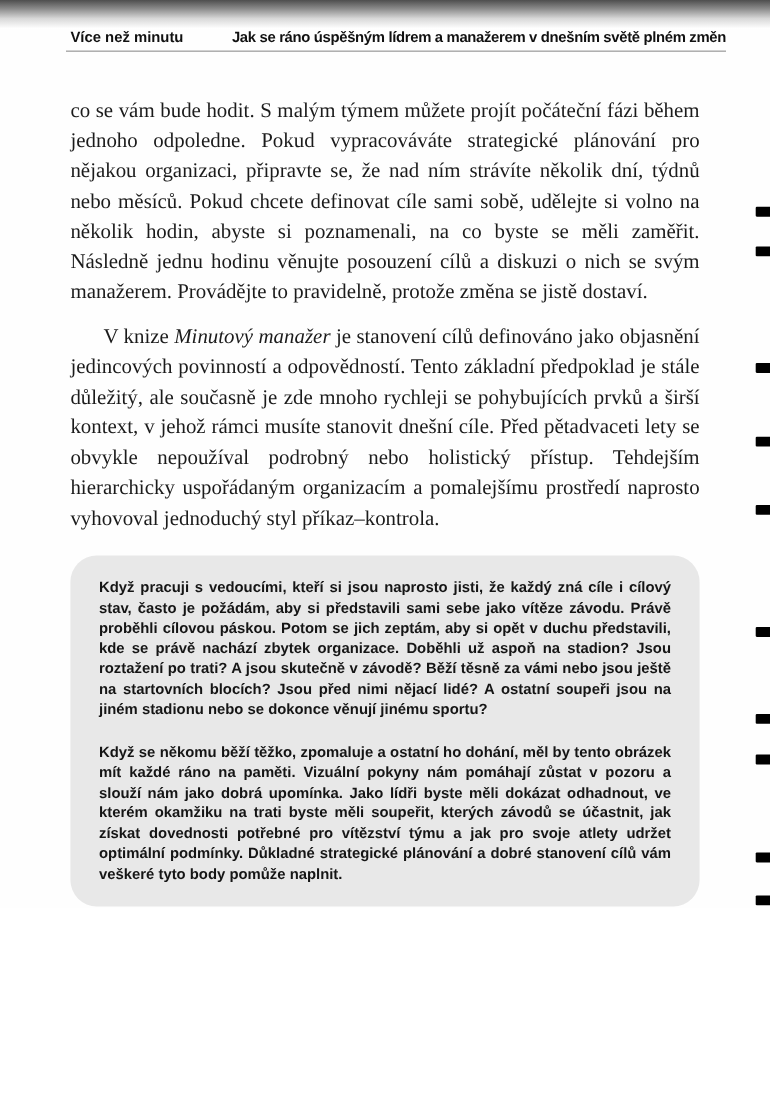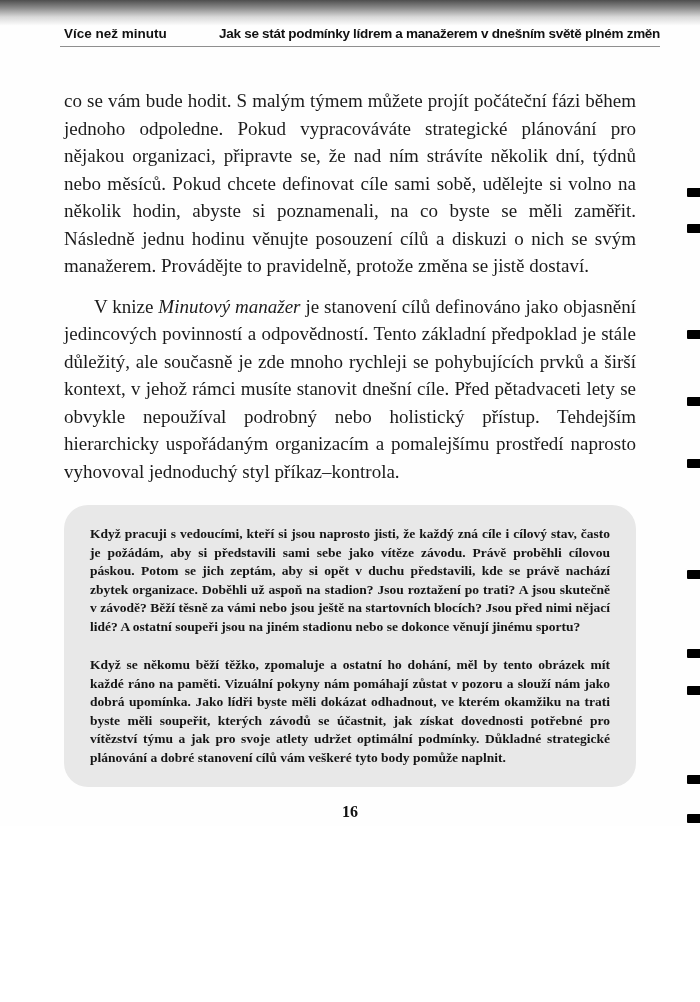--- a/index.html
+++ b/index.html
@@ -67,21 +67,21 @@
     text-indent: 30px;
   }
   .book-ref {
     font-style: italic;
   }
   .callout {
     margin-top: 20px;
     background: #e8e8e8;
     border-radius: 24px;
     padding: 20px 26px;
-    font-family: Liberation Serif, serif;
+    font-family: Liberation Sans, sans-serif;
     font-weight: 600;
     font-size: 13.5px;
     line-height: 18.5px;
     color: #151515;
     text-align: justify;
     hyphens: auto;
   }
   .callout-para {
     margin: 0;
   }
@@ -108,21 +108,21 @@
 </style>
 </head>
 <body>
 
 <div class="page">
 
   <div class="top-shade"></div>
 
   <header class="header">
     <span class="header-left">Více než minutu</span>
-    <span class="header-right">Jak se stát podmínky lídrem a manažerem v dnešním světě plném změn</span>
+    <span class="header-right">Jak se ráno úspěšným lídrem a manažerem v dnešním světě plném změn</span>
   </header>
 
   <div class="header-rule"></div>
 
   <main class="content">
 
     <p class="para para-first">co se vám bude hodit. S malým týmem můžete projít počáteční fázi během jednoho odpoledne. Pokud vypracováváte strategické plánování pro nějakou organizaci, připravte se, že nad ním strávíte několik dní, týdnů nebo měsíců. Pokud chcete definovat cíle sami sobě, udělejte si volno na několik hodin, abyste si poznamenali, na co byste se měli zaměřit. Následně jednu hodinu věnujte posouzení cílů a diskuzi o nich se svým manažerem. Provádějte to pravidelně, protože změna se jistě dostaví.</p>
 
     <p class="para para-indent"><span>V knize </span><em class="book-ref">Minutový manažer</em><span> je stanovení cílů definováno jako objasnění jedincových povinností a odpovědností. Tento základní předpoklad je stále důležitý, ale současně je zde mnoho rychleji se pohybujících prvků a širší kontext, v jehož rámci musíte stanovit dnešní cíle. Před pětadvaceti lety se obvykle nepoužíval podrobný nebo holistický přístup. Tehdejším hierarchicky uspořádaným organizacím a pomalejšímu prostředí naprosto vyhovoval jednoduchý styl příkaz–kontrola.</span></p>
 

